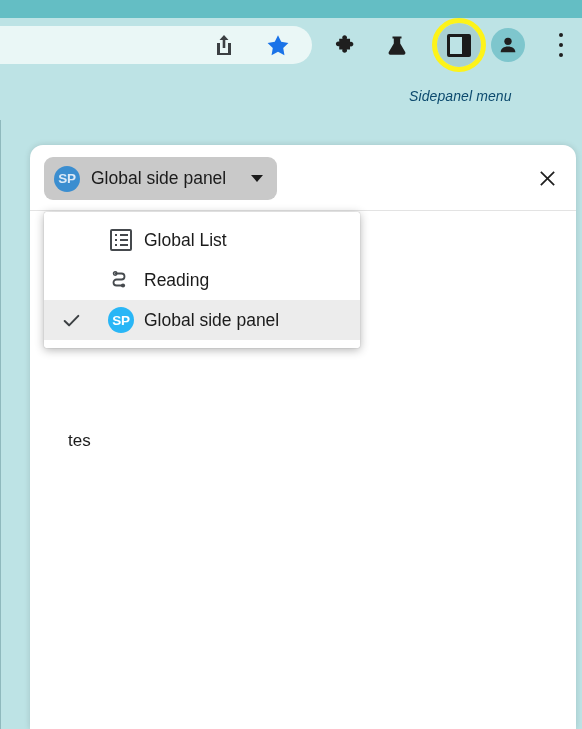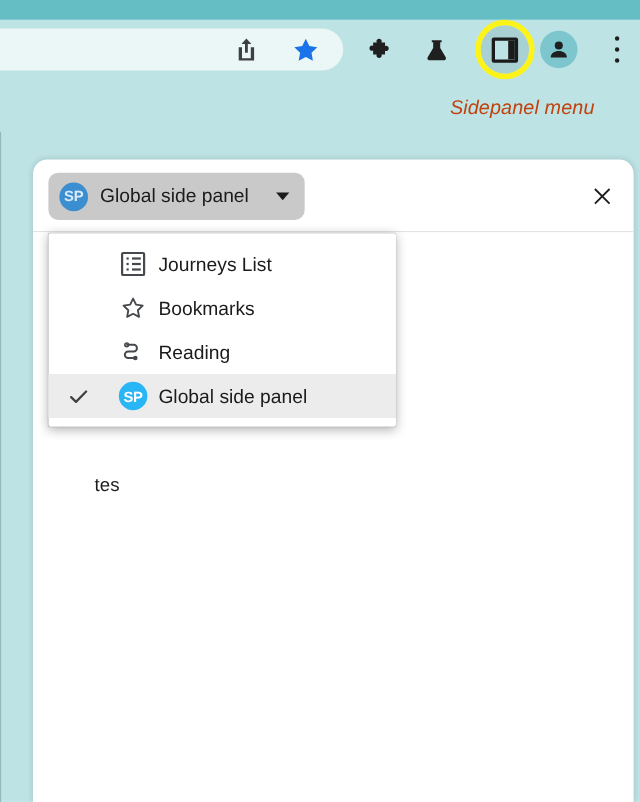--- a/index.html
+++ b/index.html
@@ -62,21 +62,21 @@
     width: 20px; height: 30px; display: flex; flex-direction: column;
     align-items: center; justify-content: space-between; padding: 3px 0;
   }
   .kebab-btn i {
     display: block; width: 4px; height: 4px; border-radius: 50%;
     background: #1f1f1f;
   }
 
   .annotation {
     position: absolute; left: 409px; top: 88px;
-    font-style: italic; font-size: 18px; color: #c2410c;
+    font-style: italic; font-size: 14px; color: #0c4a6e;
     white-space: nowrap; letter-spacing: .1px;
   }
 
   
   .page-left-edge {
     position: absolute; left: 0px; top: 120px;
     width: 1px; height: 609px; background: #8fb9bd;
   }
   .side-panel {
     position: absolute; left: 30px; top: 145px;
@@ -123,21 +123,21 @@
 
   
   .panel-body { position: relative; padding: 14px 0 0 0; }
   .panel-title {
     position: absolute; left: 38px; top: 100px;
     font-size: 30px; font-weight: bold; color: #111;
     white-space: nowrap;
   }
   .panel-sub {
     position: absolute; left: 38px; top: 220px;
-    font-size: 17px; color: #1b1b1b; white-space: nowrap; margin-left: 18px;
+    font-size: 17px; color: #1b1b1b; white-space: nowrap;
   }
 
   
   .menu {
     position: absolute; left: 44px; top: 212px;
     width: 316px; padding: 8px 0 8px 0;
     background: #ffffff; border-radius: 2px;
     box-shadow: 0 2px 10px rgba(0,0,0,0.30), 0 0 1px rgba(0,0,0,0.35);
   }
   .menu-item {
@@ -267,32 +267,23 @@
         <span>
             <i></i>
             <b></b>
           </span>
         <span>
             <i></i>
             <b></b>
           </span>
       </span>
     </span>
-    <span class="menu-label">Journeys List</span>
-  </div>
-
-  <div class="menu-item">
-    <span class="check-col"></span>
-    <span class="icon-col">
-      <svg width="24" height="24" viewBox="0 0 24 24" aria-hidden="true">
-        <path d="M12 3.4l2.7 5.5 6 .9-4.35 4.25L17.4 20 12 17.2 6.6 20l1.05-5.95L3.3 9.8l6-.9z" fill="none" stroke="#45494d" stroke-width="1.7" stroke-linejoin="round"></path>
-      </svg>
-    </span>
-    <span class="menu-label">Bookmarks</span>
-  </div>
+    <span class="menu-label">Global List</span>
+  </div>
+
 
   <div class="menu-item">
     <span class="check-col"></span>
     <span class="icon-col">
       <svg width="24" height="24" viewBox="0 0 24 24" aria-hidden="true">
         <path d="M6.5 5.5 h6 a3 3 0 0 1 0 6 h-5 a3 3 0 0 0 0 6 h6" fill="none" stroke="#45494d" stroke-width="1.8" stroke-linecap="round"></path>
         <circle cx="6.2" cy="5.5" r="1.7" fill="none" stroke="#45494d" stroke-width="1.5"></circle>
         <circle cx="14" cy="17.5" r="2.1" fill="#45494d"></circle>
       </svg>
     </span>

